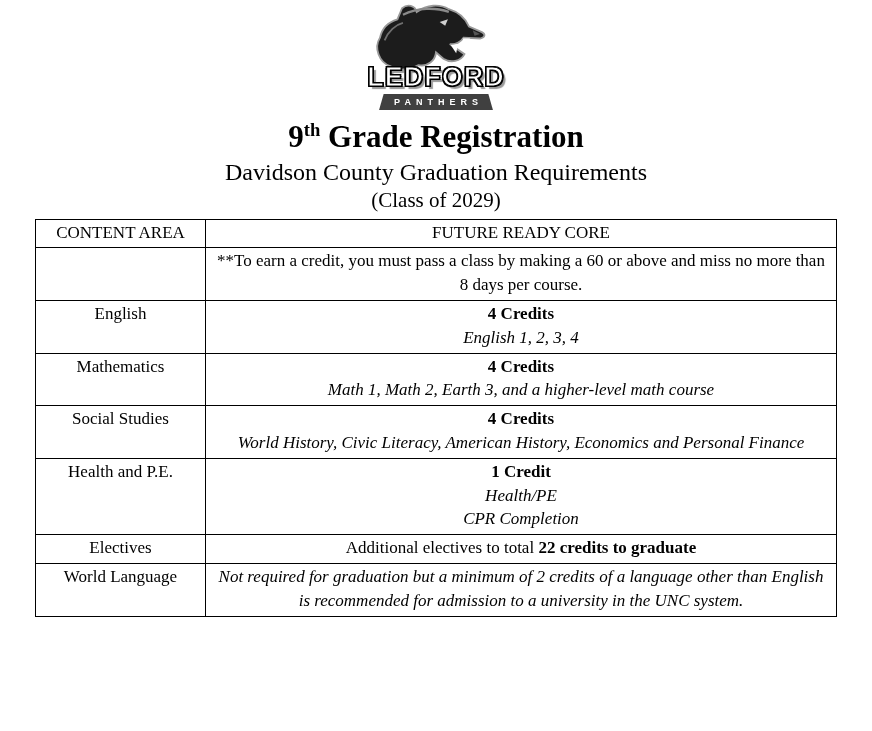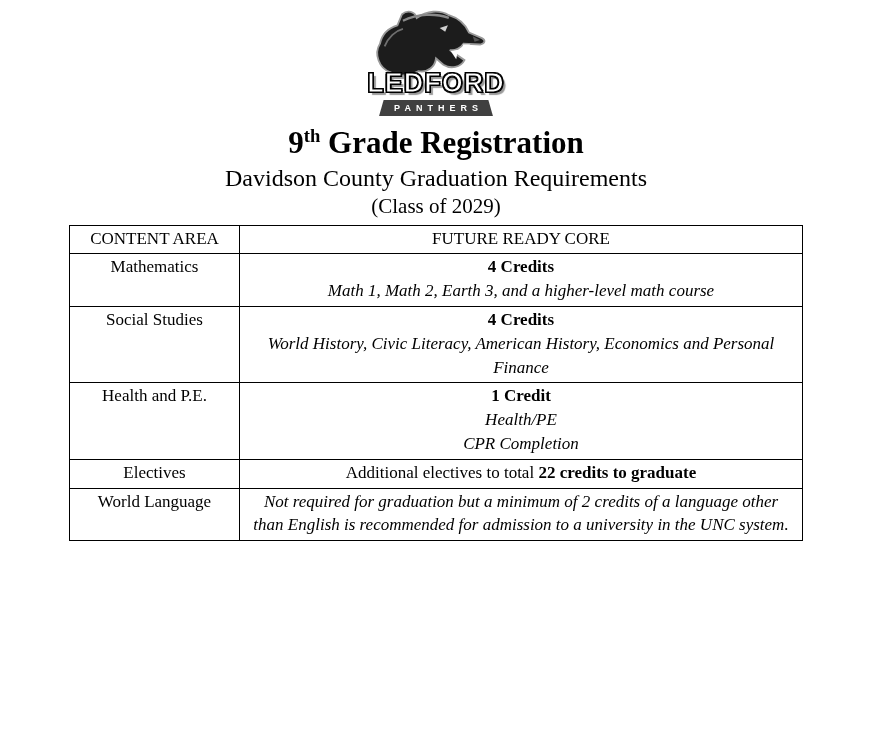--- a/index.html
+++ b/index.html
@@ -4,21 +4,21 @@
 <style>
   * { margin: 0; padding: 0; box-sizing: border-box; }
   html, body { background: #ffffff; }
   body {
     width: 872px;
     height: 731px;
     font-family: "Liberation Serif", serif;
     color: #000;
     overflow: hidden;
   }
-  .page { padding-top: 6px; }
+  .page { }
 
   
   .logo-wrap {
     width: 170px;
     margin: 0 auto;
     text-align: center;
     position: relative;
   }
   .panther-svg { display: block; margin: 0 auto; }
   .team-name {
@@ -65,21 +65,21 @@
     line-height: 1.25;
   }
   .class-line {
     text-align: center;
     font-size: 21px;
     line-height: 1.25;
   }
 
   
   table.req-table {
-    width: 734px;
+    width: 802px;
     margin: 5px auto 0 auto;
     border-collapse: collapse;
     table-layout: fixed;
   }
   table.req-table td {
     border: 1px solid #000;
     font-size: 17px;
     padding: 1px 8px 3px 8px;
     vertical-align: top;
     text-align: center;
@@ -137,21 +137,32 @@
         <col class="col-area">
         <col class="col-core">
       </colgroup>
 
     <tbody>
         <tr>
       <td class="hdr">CONTENT AREA</td>
       <td class="hdr">FUTURE READY CORE</td>
     </tr>
 
-
+    <tr>
+      <td></td>
+      <td>**To earn a credit, you must pass a class by making a 60 or above and miss no more than 8 days per course.</td>
+    </tr>
+
+    <tr>
+      <td>English</td>
+      <td>
+        <div class="credits">4 Credits</div>
+        <div class="courses">English 1, 2, 3, 4</div>
+      </td>
+    </tr>
 
     <tr>
       <td>Mathematics</td>
       <td>
         <div class="credits">4 Credits</div>
         <div class="courses">Math 1, Math 2, Earth 3, and a higher-level math course</div>
       </td>
     </tr>
 
 

